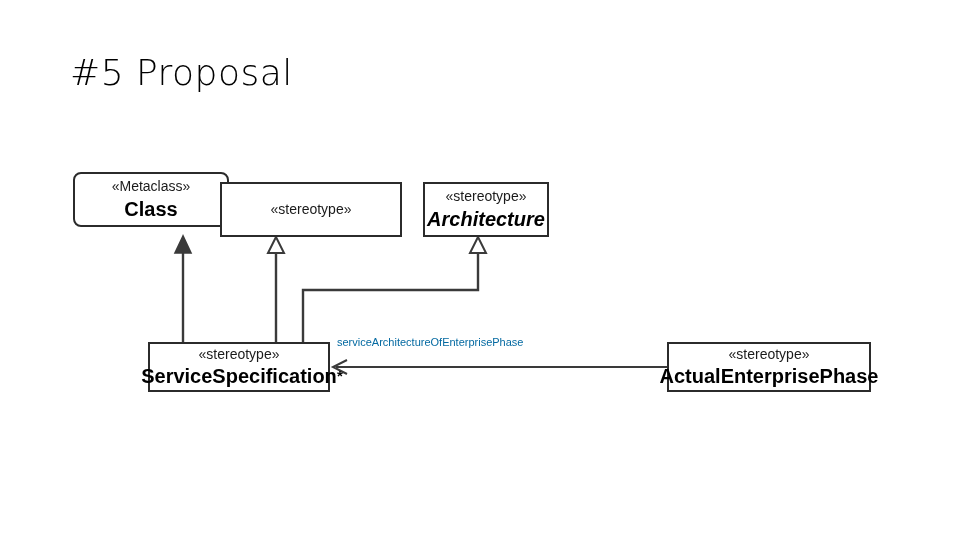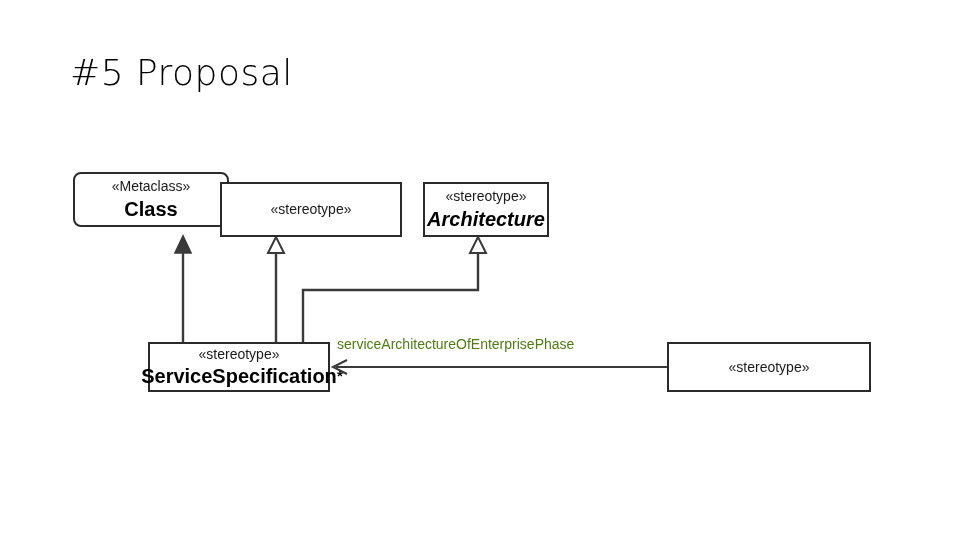--- a/index.html
+++ b/index.html
@@ -65,22 +65,22 @@
     position: absolute;
     left: 0;
     top: 0;
     width: 960px;
     height: 540px;
     z-index: 1;
   }
   
   .edge-label {
     position: absolute;
-    font-size: 14px;
-    color: #4d7c0f;
+    font-size: 11px;
+    color: #0369a1;
     white-space: nowrap;
     z-index: 4;
   }
   .edge-mult {
     position: absolute;
     font-size: 15px;
     font-weight: bold;
     color: #000000;
     white-space: nowrap;
     z-index: 4;
@@ -130,19 +130,20 @@
     <div class="uml-name abstract">Architecture</div>
   </div>
 
   <div class="uml-box" style="left:148px; top:342px; width:182px; height:50px;">
     <div class="uml-stereotype">«stereotype»</div>
     <div class="uml-name">ServiceSpecification</div>
   </div>
 
   <div class="uml-box" style="left:667px; top:342px; width:204px; height:50px;">
     <div class="uml-stereotype">«stereotype»</div>
+    <div class="uml-name">ActualEnterprisePhase</div>
   </div>
 
   <div class="edge-label" style="left:337px; top:336px;">serviceArchitectureOfEnterprisePhase</div>
 
   <div class="edge-mult" style="left:337px; top:367px;">*</div>
 
 </div>
 
 </body></html>

